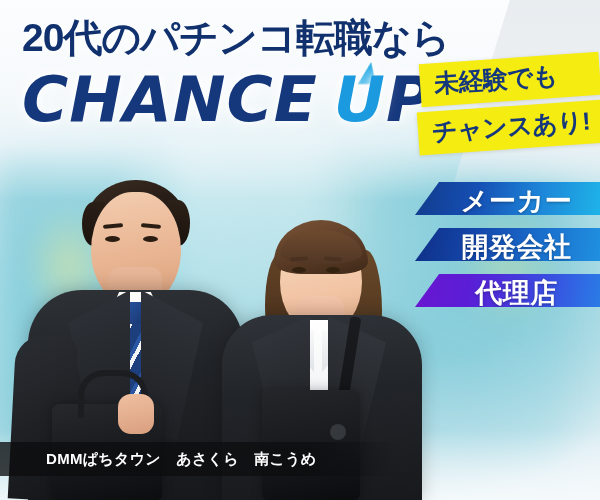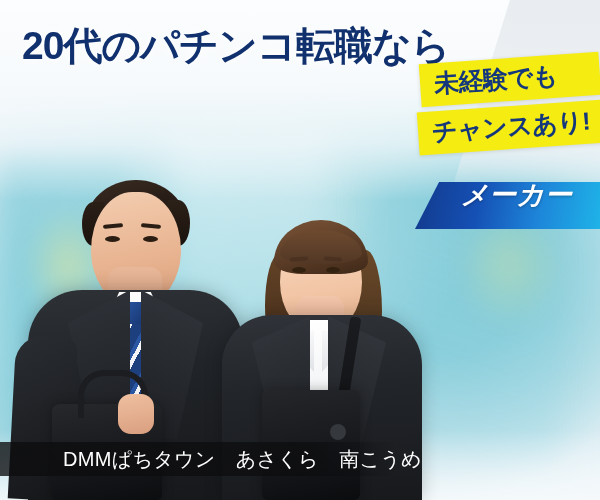--- a/index.html
+++ b/index.html
@@ -276,21 +276,20 @@
   }
 
   
   .headline{
     position:absolute; left:22px; top:18px; z-index:6;
     font-size:39px; line-height:1;
     font-weight:700; letter-spacing:-1px;
     color:#10306e;
     text-shadow:0 0 9px rgba(255,255,255,.95),0 0 18px rgba(255,255,255,.8);
     white-space:nowrap;
-    margin-top:8px;
   }
 
   
   .logo-wrap{
     position:absolute; left:22px; top:68px; z-index:6;
     display:flex; align-items:baseline; gap:16px;
     white-space:nowrap;
   }
   .logo-main, .logo-u, .logo-p{
     font-family:"DejaVu Sans","Liberation Sans",sans-serif;
@@ -327,47 +326,46 @@
   .badge-1{ transform:rotate(-4deg); margin-right:6px; }
   .badge-2{ transform:rotate(-4deg); margin-top:5px; margin-left:-2px; }
 
   
   .categories{
     position:absolute; right:0; top:182px; z-index:6;
     display:flex; flex-direction:column; gap:13px;
   }
   .cat{
     position:relative;
-    width:185px; height:47px;
-    display:flex; align-items:flex-start; justify-content:center;
+    width:185px; height:33px;
+    display:flex; align-items:flex-end; justify-content:center;
     clip-path:polygon(13% 0, 100% 0, 100% 100%, 0 100%);
     box-shadow:0 1px 5px rgba(0,0,0,.18);
-    font-style:italic;
   }
   .cat-label{
     color:#ffffff;
     font-weight:700;
     font-size:27px;
     line-height:1;
     letter-spacing:0.5px;
     padding-left:18px;
     text-shadow:0 1px 3px rgba(0,0,0,.3);
     white-space:nowrap;
   }
 
   
   .credit-band{
     position:absolute; left:0; bottom:24px; width:396px; height:34px;
     background:linear-gradient(90deg,rgba(12,12,14,.78) 0%,rgba(12,12,14,.72) 78%,rgba(12,12,14,0) 100%);
     display:flex; align-items:center;
     z-index:6;
   }
   .credit-text{
-    color:#ffffff; font-size:20px; font-weight:400;
-    padding-left:63px; white-space:nowrap; letter-spacing:.3px;
+    color:#ffffff; font-size:15px; font-weight:700;
+    padding-left:46px; white-space:nowrap; letter-spacing:.3px;
   }
 </style>
 </head>
 <body>
 
 <div class="ad-banner">
 
   <div class="bg-photo"></div>
   <div class="bg-glass-a"></div>
   <div class="bg-glass-b"></div>
@@ -421,29 +419,43 @@
       <div class="hand"></div>
     </div>
 
     <div class="bag-left"></div>
     <div class="hand-left"></div>
     <div class="bag-right"></div>
   </div>
 
   <div class="headline">20代のパチンコ転職なら</div>
 
+  <div class="logo-wrap">
+    <span class="logo-main">CHANCE</span>
+    <span class="logo-up">
+      <span class="logo-arrow"></span>
+      <span class="logo-u">U</span>
+      <span class="logo-p">P</span>
+    </span>
+  </div>
 
   <div class="badges">
     <div class="badge badge-1">未経験でも</div>
     <div class="badge badge-2">チャンスあり!</div>
   </div>
 
   <div class="categories">
     <div class="cat" style="background: linear-gradient(100deg, rgb(18, 58, 140) 0%, rgb(21, 80, 180) 34%, rgb(29, 132, 216) 66%, rgb(31, 179, 232) 100%);">
       <span class="cat-label">メーカー</span>
     </div>
+    <div class="cat" style="background: linear-gradient(100deg, rgb(15, 47, 134) 0%, rgb(20, 72, 173) 34%, rgb(26, 111, 205) 68%, rgb(32, 144, 224) 100%);">
+      <span class="cat-label">開発会社</span>
+    </div>
+    <div class="cat" style="background: linear-gradient(100deg, rgb(106, 21, 207) 0%, rgb(90, 30, 214) 30%, rgb(58, 74, 224) 68%, rgb(42, 124, 230) 100%);">
+      <span class="cat-label">代理店</span>
+    </div>
   </div>
 
   <div class="credit-band">
     <span class="credit-text">DMMぱちタウン　あさくら　南こうめ</span>
   </div>
 
 </div>
 
 </body></html>

